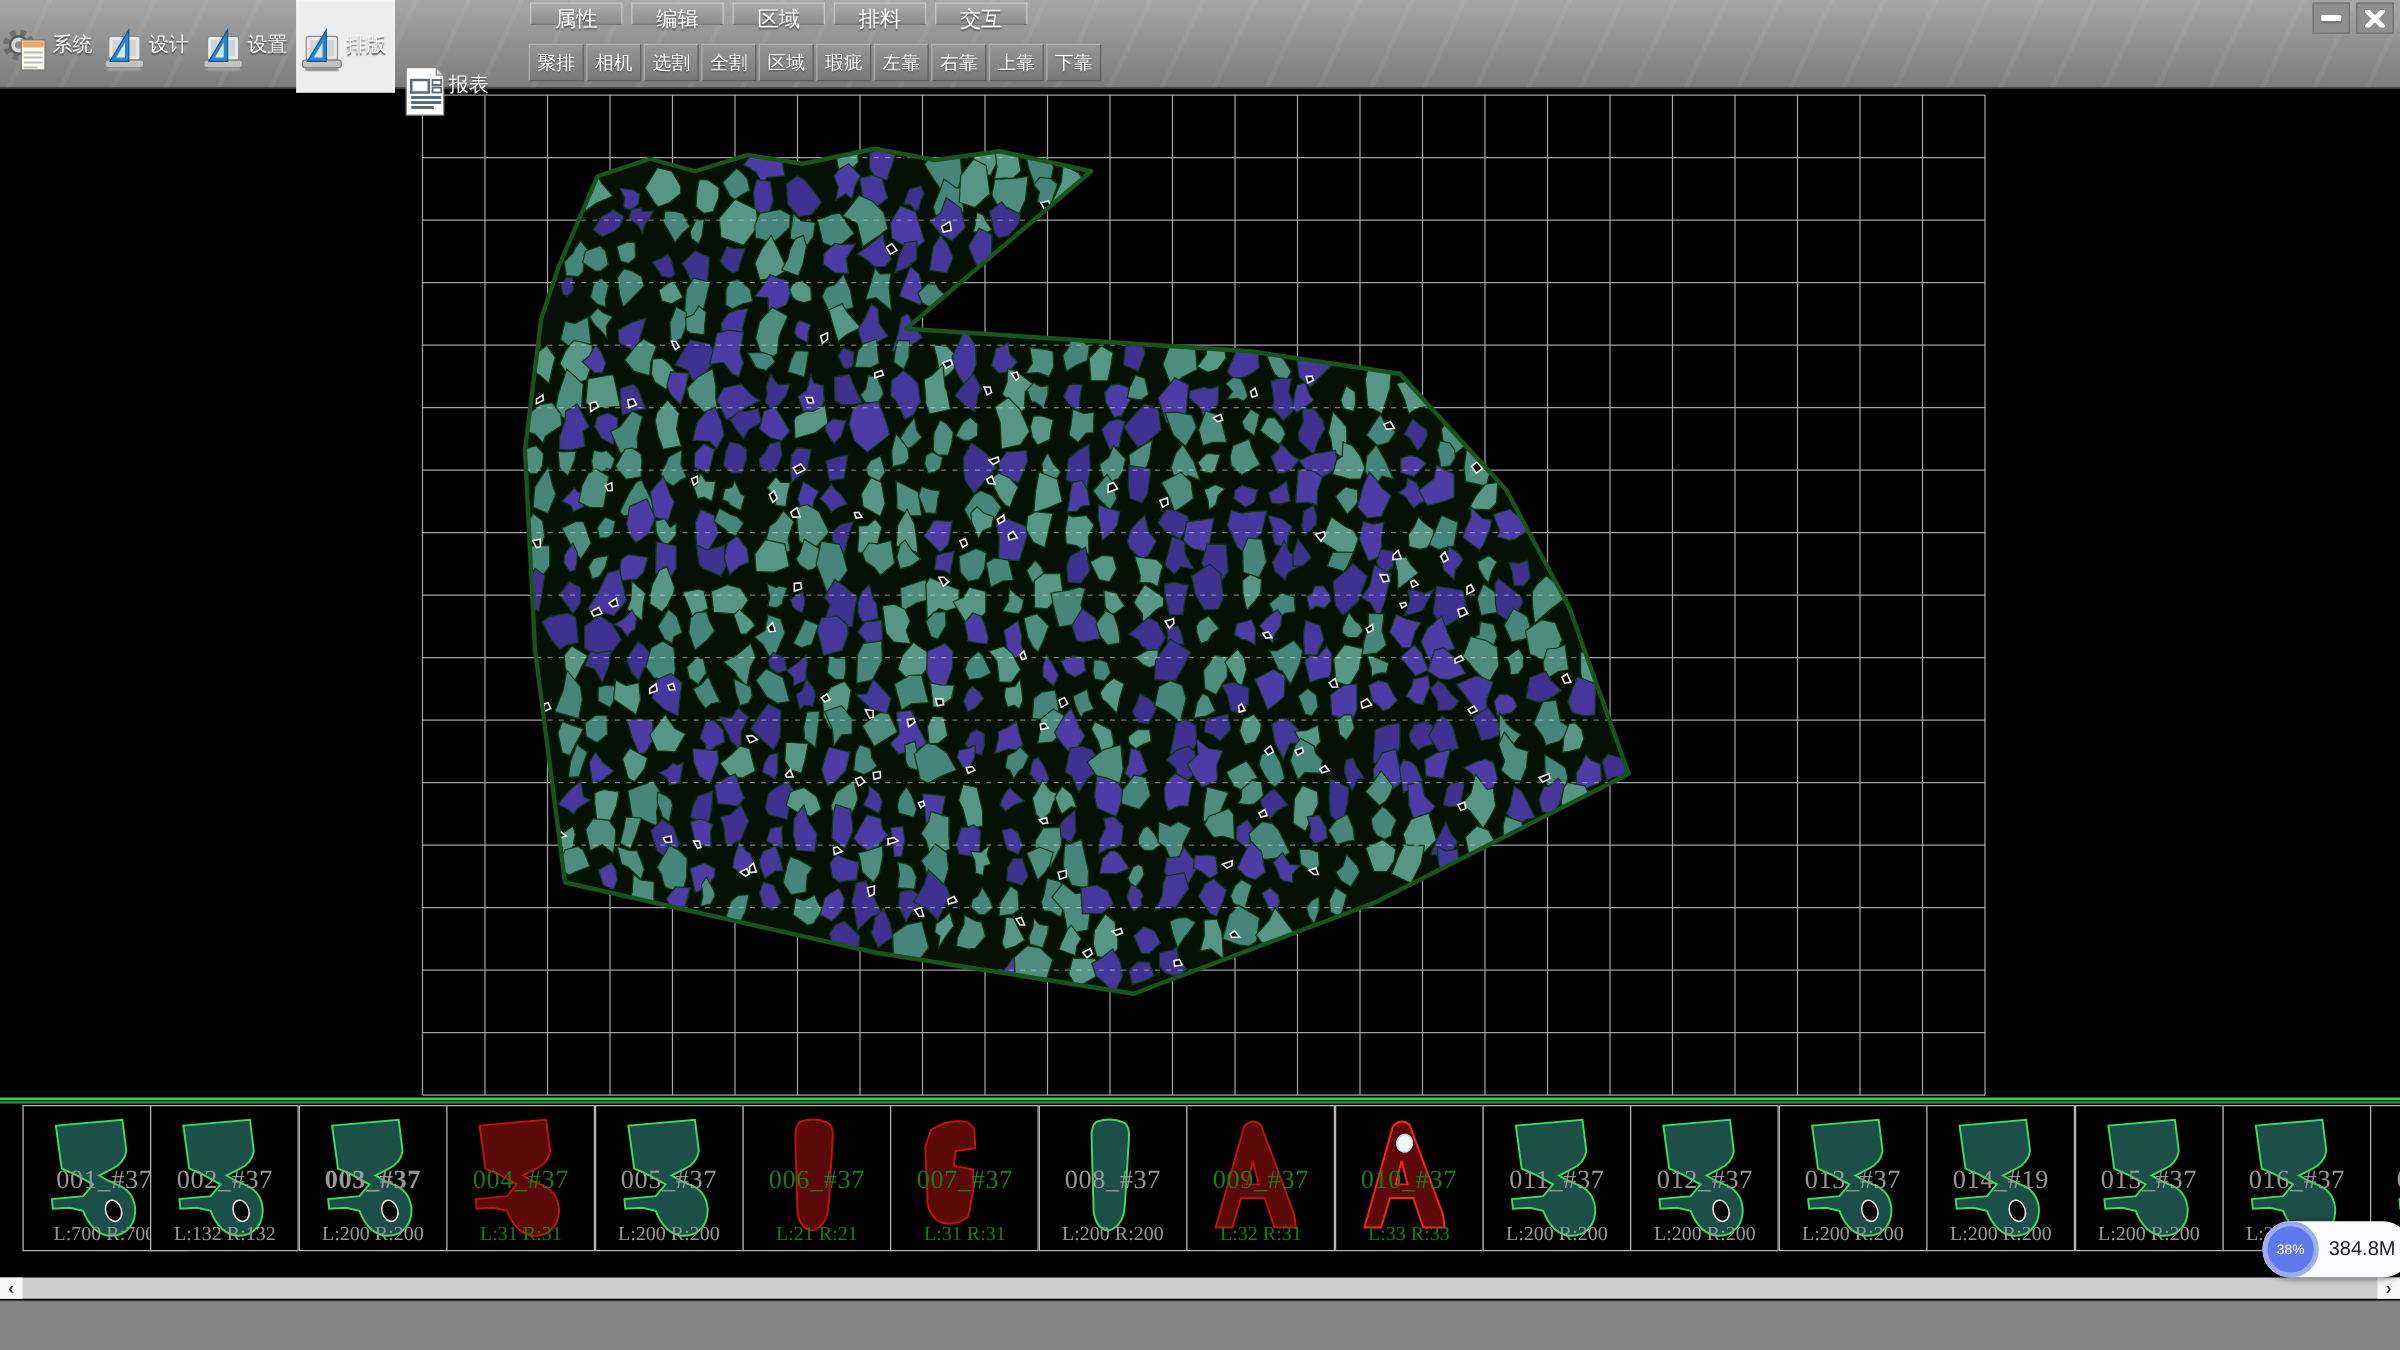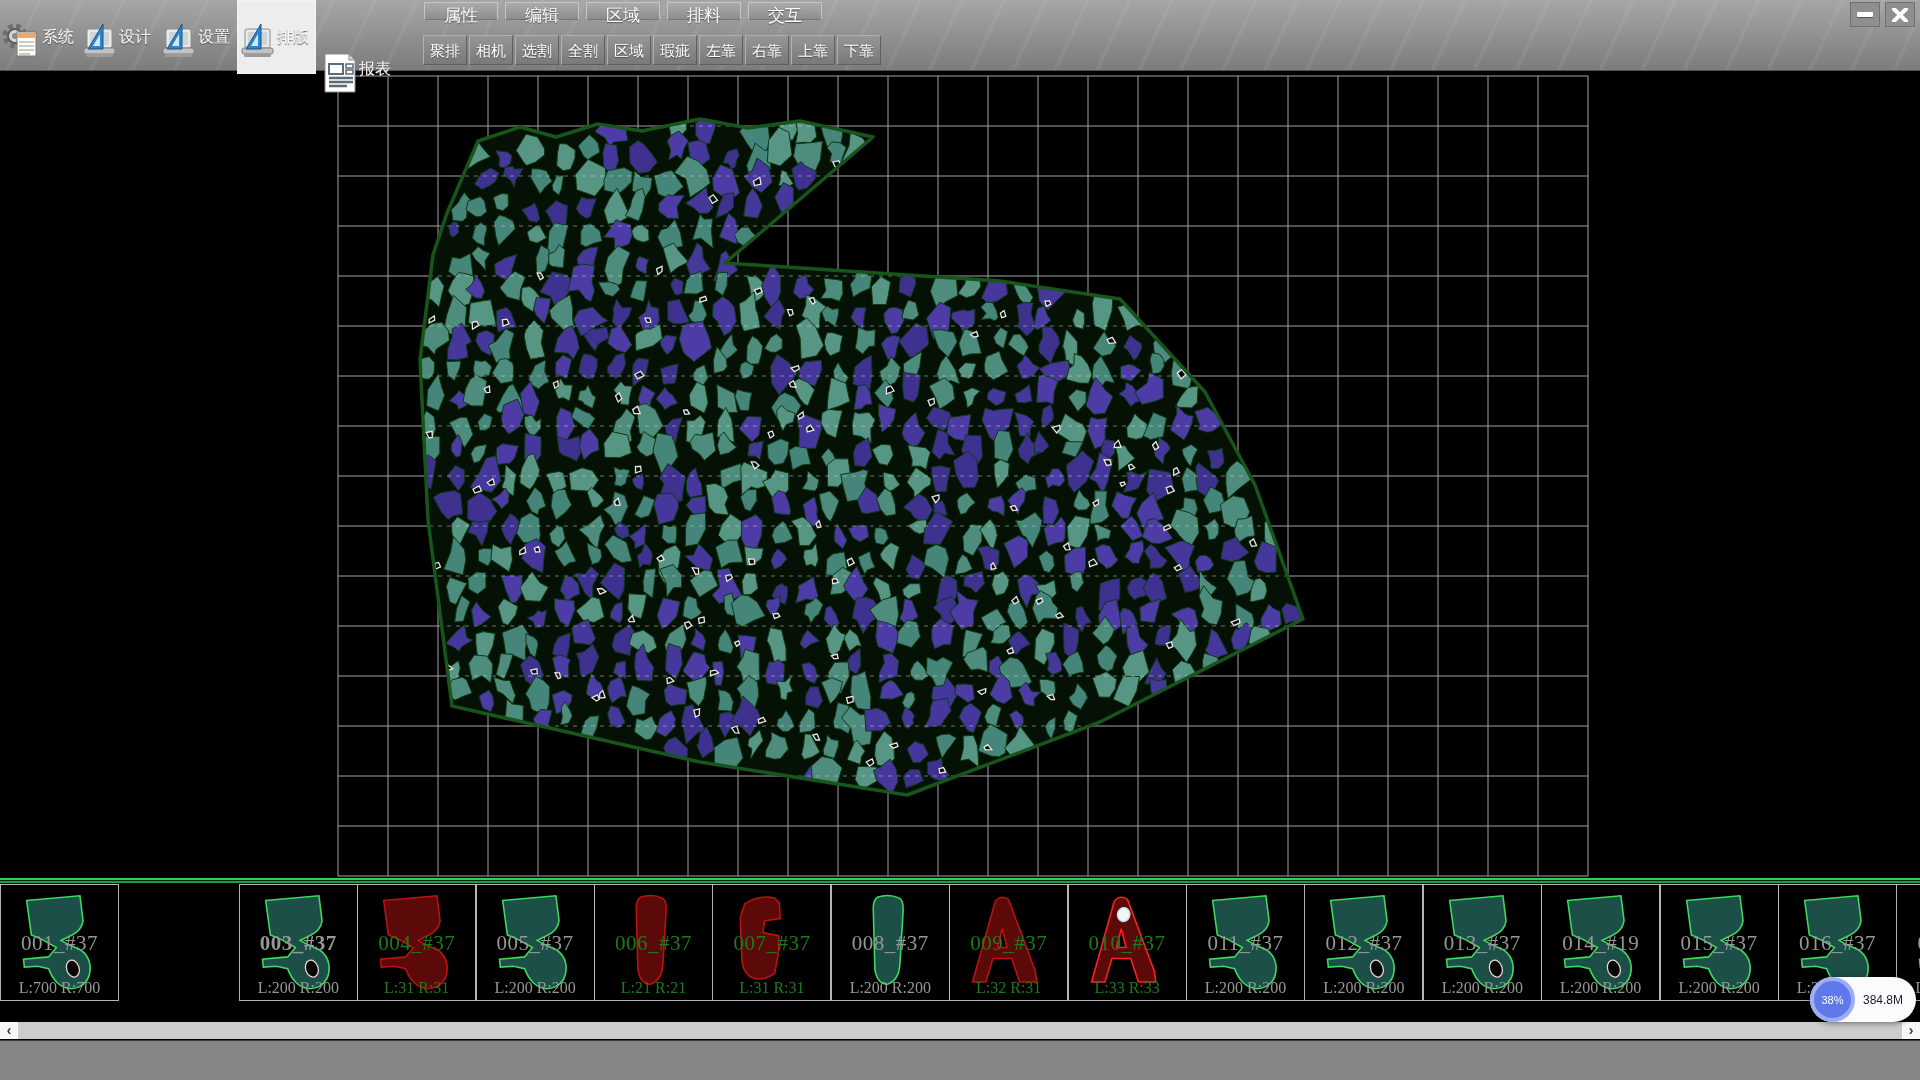--- a/index.html
+++ b/index.html
@@ -35,21 +35,21 @@
   .thumb-cell{position:absolute;top:1px;width:117px;height:115px;border:1px solid #b5b5b5;background:#000;cursor:pointer;}
   .thumb-cell svg{position:absolute;left:10px;top:2px;}
   .t-name{position:absolute;left:0;top:46px;width:100%;text-align:center;
     font-family:"Liberation Serif",serif;font-size:21px;letter-spacing:.5px;}
   .t-info{position:absolute;left:0;bottom:3px;width:100%;text-align:center;
     font-family:"Liberation Serif",serif;font-size:16px;}
   .status-badge{position:absolute;left:1810px;top:977px;height:45px;background:#fbfbfe;border-radius:23px;
     display:flex;align-items:center;box-shadow:0 1px 6px rgba(0,0,0,.5);z-index:9;}
   .pct-circle{width:45px;height:45px;border-radius:50%;background:#5f79ea;border:4px solid #9dadf3;
     box-sizing:border-box;color:#fff;font-size:11px;display:flex;align-items:center;justify-content:center;}
-  .mem{font-size:12px;color:#1c1c28;margin:0 13px 0 8px;}
+  .mem{font-size:16px;color:#1c1c28;margin:0 13px 0 8px;}
   .hscroll{position:absolute;left:0;top:1022px;width:1920px;height:17px;background:#cdcdcd;z-index:7;}
   .hs-btn{position:absolute;top:0;width:18px;height:17px;background:#f7f7f7;color:#3a3a3a;
     font-size:14px;line-height:16px;text-align:center;font-weight:bold;cursor:pointer;}
   .hs-left{left:0;} .hs-right{right:0;}
   .bottom-bar{position:absolute;left:0;top:1040px;width:1920px;height:40px;background:#868686;
     border-top:1px solid #3c3c3c;z-index:7;}
 </style>
 </head>
 <body>
 
@@ -909,27 +909,35 @@
       </g>
       <path d="M478,141L520,127L556,137L598,124L642,131L700,119L748,128L800,121L873,137L725,263L1000,281L1120,299L1205,392L1255,485L1303,619L1100,722L907,795L700,762L452,706L428,520L420,360L433,255L447,213Z" fill="none" stroke="#17551b" stroke-width="3.5" stroke-linejoin="round"></path>
     </svg>
 </div>
 
 <div class="thumb-strip">
   <div class="sb1"></div>
   <div class="sb2"></div>
   <div class="sb3"></div>
   <div class="cells" id="thumb-cells">
-      <div class="thumb-cell" style="left: 0;">
+      <div class="thumb-cell" style="left: 18px; padding-left: 12px;">
         <svg width="94" height="110" viewBox="0 0 120 130">
           <path d="M20,12 L88,6 L92,38 Q90,50 78,56 L64,63 Q72,68 82,72 Q99,78 101,96 Q102,114 88,122 Q72,129 59,117 Q52,110 48,99 L34,96 L17,97 L16,87 L48,84 L58,72 L40,62 L26,56 Z" fill="#1d4f49" stroke="#3fd95f" stroke-width="2" fill-rule="evenodd"></path>
           <ellipse cx="79" cy="99" rx="8" ry="11" transform="rotate(-18 79 99)" fill="#060606" stroke="#f2d7d7" stroke-width="1.6"></ellipse>
         </svg>
         <div class="t-name" style="color: rgb(151, 151, 151);">001_#37</div>
         <div class="t-info" style="color: rgb(151, 151, 151);">L:700 R:700</div>
+      </div>
+      <div class="thumb-cell" style="left: 120.4px;">
+        <svg width="94" height="110" viewBox="0 0 120 130">
+          <path d="M20,12 L88,6 L92,38 Q90,50 78,56 L64,63 Q72,68 82,72 Q99,78 101,96 Q102,114 88,122 Q72,129 59,117 Q52,110 48,99 L34,96 L17,97 L16,87 L48,84 L58,72 L40,62 L26,56 Z" fill="#1d4f49" stroke="#3fd95f" stroke-width="2" fill-rule="evenodd"></path>
+          <ellipse cx="79" cy="99" rx="8" ry="11" transform="rotate(-18 79 99)" fill="#060606" stroke="#f2d7d7" stroke-width="1.6"></ellipse>
+        </svg>
+        <div class="t-name" style="color: rgb(151, 151, 151);">002_#37</div>
+        <div class="t-info" style="color: rgb(151, 151, 151);">L:132 R:132</div>
       </div>
       <div class="thumb-cell" style="left: 238.8px;">
         <svg width="94" height="110" viewBox="0 0 120 130">
           <path d="M20,12 L88,6 L92,38 Q90,50 78,56 L64,63 Q72,68 82,72 Q99,78 101,96 Q102,114 88,122 Q72,129 59,117 Q52,110 48,99 L34,96 L17,97 L16,87 L48,84 L58,72 L40,62 L26,56 Z" fill="#1d4f49" stroke="#3fd95f" stroke-width="2" fill-rule="evenodd"></path>
           <ellipse cx="79" cy="99" rx="8" ry="11" transform="rotate(-18 79 99)" fill="#060606" stroke="#f2d7d7" stroke-width="1.6"></ellipse>
         </svg>
         <div class="t-name" style="color: rgb(151, 151, 151); font-weight: bold;">003_#37</div>
         <div class="t-info" style="color: rgb(151, 151, 151);">L:200 R:200</div>
       </div>
       <div class="thumb-cell" style="left: 357.2px;">

